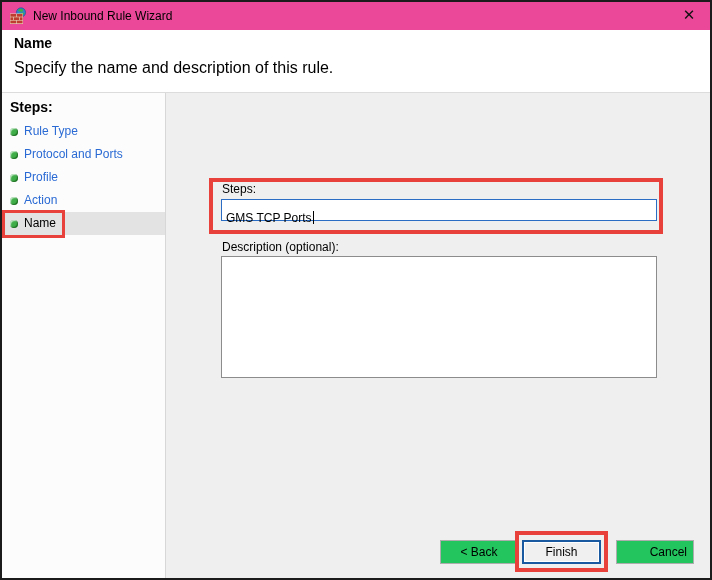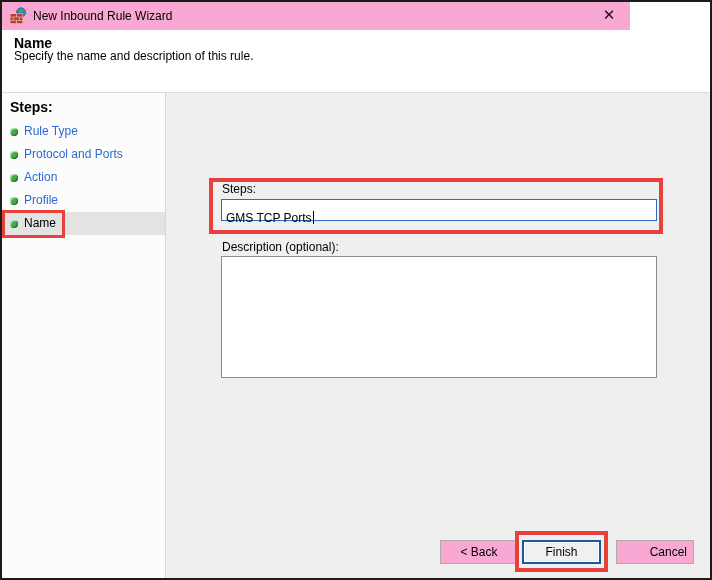--- a/index.html
+++ b/index.html
@@ -7,33 +7,33 @@
     position:relative;
     width:712px;height:580px;
     box-sizing:border-box;
     border:2px solid #1b1b1b;
     background:#fff;
     font-family:"Liberation Sans",sans-serif;
     font-size:12px;color:#000;
     overflow:hidden;
   }
   
-  .titlebar{position:absolute;left:0;top:0;width:628px;height:28px;background:#f9a8d4;}
+  .titlebar{position:absolute;left:0;top:0;width:708px;height:28px;background:#ec4899;}
   .app-icon{position:absolute;left:8px;top:5px;width:17px;height:17px;}
   .title-text{position:absolute;left:31px;top:7px;font-size:12px;}
   .close-btn{
     position:absolute;right:11px;top:3px;width:20px;height:20px;
     display:flex;align-items:center;justify-content:center;
     font-size:15px;color:#111;cursor:pointer;background:transparent;border:0;
     font-family:"DejaVu Sans",sans-serif;
   }
   
   .header{position:absolute;left:0;top:28px;width:708px;height:63px;background:#fff;border-bottom:1px solid #dcdcdc;box-sizing:border-box;}
   .page-title{position:absolute;left:12px;top:5px;font-size:14px;font-weight:bold;}
-  .page-subtitle{position:absolute;left:12px;top:19px;font-size:12px;}
+  .page-subtitle{position:absolute;left:12px;top:29px;font-size:16px;}
   
   .sidebar{position:absolute;left:0;top:91px;width:164px;height:485px;background:#fcfcfc;border-right:1px solid #d7d7d7;box-sizing:border-box;}
   .main{position:absolute;left:164px;top:91px;width:544px;height:485px;background:#efefef;}
   
   .steps-heading{position:absolute;left:8px;top:6px;font-weight:bold;font-size:14px;}
   .steps-list{position:absolute;left:0;top:27px;width:163px;margin:0;padding:0;list-style:none;}
   .step-item{
     position:relative;height:23px;line-height:23px;
     padding-left:22px;cursor:pointer;
     color:var(--link,#2a6ad4);
@@ -55,21 +55,21 @@
   .caret{display:inline-block;width:1px;height:13px;background:#000;vertical-align:-2px;margin-left:1px;}
   .desc-label{left:220px;top:238px;}
   .desc-area{
     position:absolute;left:219px;top:254px;width:436px;height:122px;
     box-sizing:border-box;background:#fff;border:1px solid #8c8c8c;
     resize:none;font-family:"Liberation Sans",sans-serif;font-size:12px;padding:2px 4px;outline:none;
   }
   
   .btn{
     position:absolute;top:538px;height:24px;width:78px;
-    background:#f9a8d4;border:1px solid #adadad;box-sizing:border-box;
+    background:#22c55e;border:1px solid #adadad;box-sizing:border-box;
     font-family:"Liberation Sans",sans-serif;font-size:12px;color:#000;cursor:pointer;
   }
   .btn-back{left:438px;}
   .btn-finish{
     left:520px;width:79px;
     border:2px solid var(--accent,#19599f);
     background:#f0f0f0;
     box-shadow:inset 0 0 0 1px #ffffff;
   }
   .btn-cancel{left:614px;text-align:right;}
@@ -118,25 +118,25 @@
       <li class="step-item">
         <span class="bullet"></span>
         <span>Rule Type</span>
       </li>
       <li class="step-item">
         <span class="bullet"></span>
         <span>Protocol and Ports</span>
       </li>
       <li class="step-item">
         <span class="bullet"></span>
-        <span>Action</span>
+        <span>Profile</span>
       </li>
       <li class="step-item">
         <span class="bullet"></span>
-        <span>Profile</span>
+        <span>Action</span>
       </li>
       <li class="step-item selected">
         <span class="bullet"></span>
         <span>Name</span>
       </li>
     </ul>
   </div>
 
   <div class="main"></div>
 

